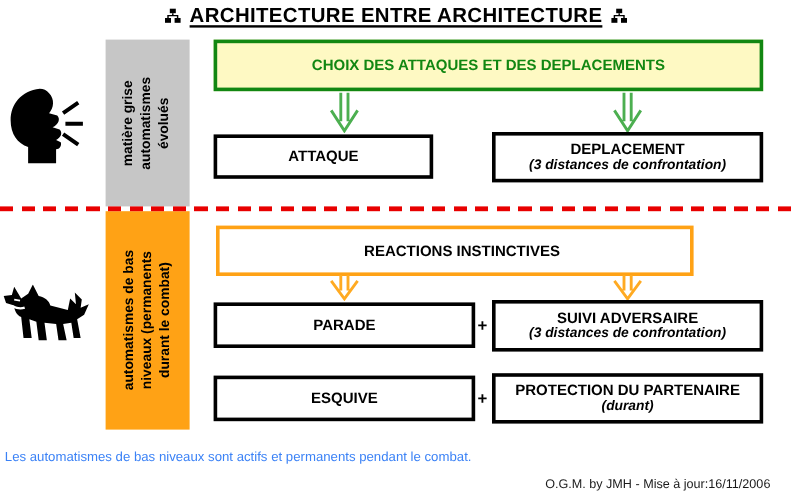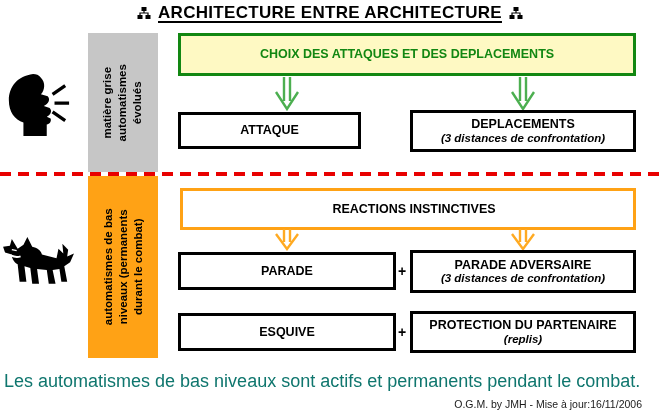--- a/index.html
+++ b/index.html
@@ -23,34 +23,34 @@
   
   .divider{position:absolute;left:0;top:172px;width:660px;height:4px;
     background:repeating-linear-gradient(90deg,#E80000 0 11px,transparent 11px 18px);}
   
   .bbox{position:absolute;box-sizing:border-box;background:#fff;border:3px solid #000;
     display:flex;flex-direction:column;align-items:center;justify-content:center;
     text-align:center;font-weight:bold;font-size:12.5px;line-height:1.15;}
   .bbox .sub{font-size:11.5px;font-style:italic;}
   .src-green{left:178px;top:33px;width:458px;height:43px;background:#fef9c3;
     border:3px solid #128712;color:#128712;}
-  .src-orange{left:180px;top:188px;width:456px;height:42px;border:3px solid #FFA215;padding-left:12px;}
+  .src-orange{left:180px;top:188px;width:398px;height:42px;border:3px solid #FFA215;padding-left:12px;}
   .box-attaque{left:178px;top:112px;width:183px;height:37px;}
   .box-deplacement{left:410px;top:110px;width:226px;height:42px;}
   .box-parade{left:178px;top:252px;width:218px;height:38px;}
   .box-suivi{left:410px;top:250px;width:226px;height:43px;}
   .box-esquive{left:178px;top:313px;width:218px;height:38px;}
   .box-protection{left:410px;top:311px;width:226px;height:42px;}
   .plus{position:absolute;width:14px;text-align:center;font-weight:bold;font-size:14px;}
   .plus-1{left:395px;top:263px;}
   .plus-2{left:395px;top:324px;}
   .arrow{position:absolute;}
   
   .credit{position:absolute;right:18px;top:355px;font-size:10.5px;color:#1a1a1a;margin-top:43px;}
-  .footer{position:absolute;left:4px;top:373px;font-size:18px;line-height:17px;color:#0f766e;}
+  .footer{position:absolute;left:4px;top:373px;font-size:11px;line-height:17px;color:#3b82f6;}
   .side-icon{position:absolute;}
   .head-icon{left:4px;top:72px;}
   .dog-icon{left:2px;top:237px;}
 </style>
 </head>
 <body>
 
 <div id="stage">
 
   <div class="title-row">
@@ -116,21 +116,21 @@
   <div class="arrow" style="left:505px;top:77px;">
     <svg width="36" height="34" viewBox="0 0 36 34">
       <path d="M15 0 V24 M21 0 V24 M7 15 L18 32 L29 15" fill="none" stroke="#4CAF50" stroke-width="2.4"></path>
     </svg>
   </div>
 
   <div class="bbox box-attaque">
     <div>ATTAQUE</div>
   </div>
   <div class="bbox box-deplacement">
-    <div>DEPLACEMENTS</div>
+    <div>DEPLACEMENT</div>
     <div class="sub">(3 distances de confrontation)</div>
   </div>
 
   <div class="bbox src-orange">
     <div>REACTIONS INSTINCTIVES</div>
   </div>
 
   <div class="arrow" style="left:269px;top:229px;">
     <svg width="36" height="22" viewBox="0 0 36 22">
       <path d="M15 0 V13 M21 0 V13 M7 5 L18 20 L29 5" fill="none" stroke="#FFAA22" stroke-width="2.4"></path>
@@ -140,31 +140,31 @@
     <svg width="36" height="22" viewBox="0 0 36 22">
       <path d="M15 0 V13 M21 0 V13 M7 5 L18 20 L29 5" fill="none" stroke="#FFAA22" stroke-width="2.4"></path>
     </svg>
   </div>
 
   <div class="bbox box-parade">
     <div>PARADE</div>
   </div>
   <div class="plus plus-1">+</div>
   <div class="bbox box-suivi">
-    <div>PARADE ADVERSAIRE</div>
+    <div>SUIVI ADVERSAIRE</div>
     <div class="sub">(3 distances de confrontation)</div>
   </div>
 
   <div class="bbox box-esquive">
     <div>ESQUIVE</div>
   </div>
   <div class="plus plus-2">+</div>
   <div class="bbox box-protection">
     <div>PROTECTION DU PARTENAIRE</div>
-    <div class="sub">(replis)</div>
+    <div class="sub">(durant)</div>
   </div>
 
   <div class="credit">O.G.M. by JMH - Mise à jour:16/11/2006</div>
   <div class="footer">
     <div>Les automatismes de bas niveaux sont actifs et permanents pendant le combat.</div>
   </div>
 
 </div>
 
 </body></html>

